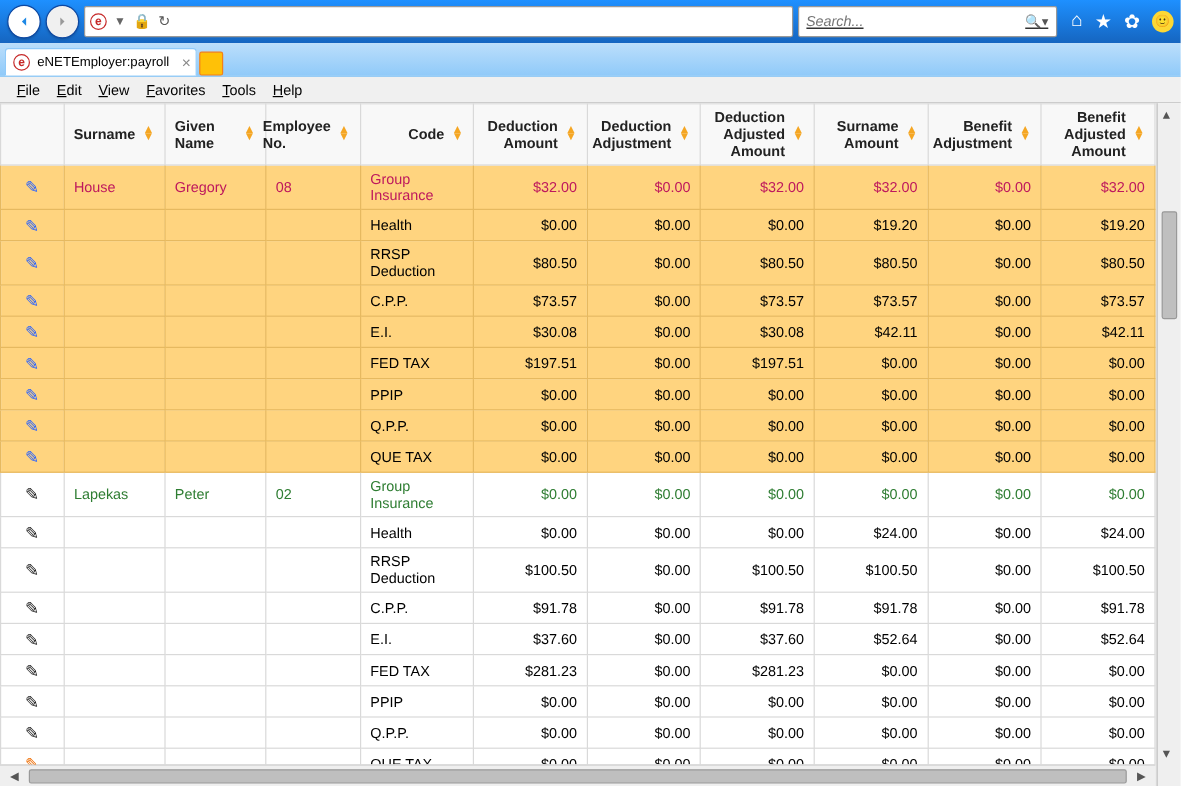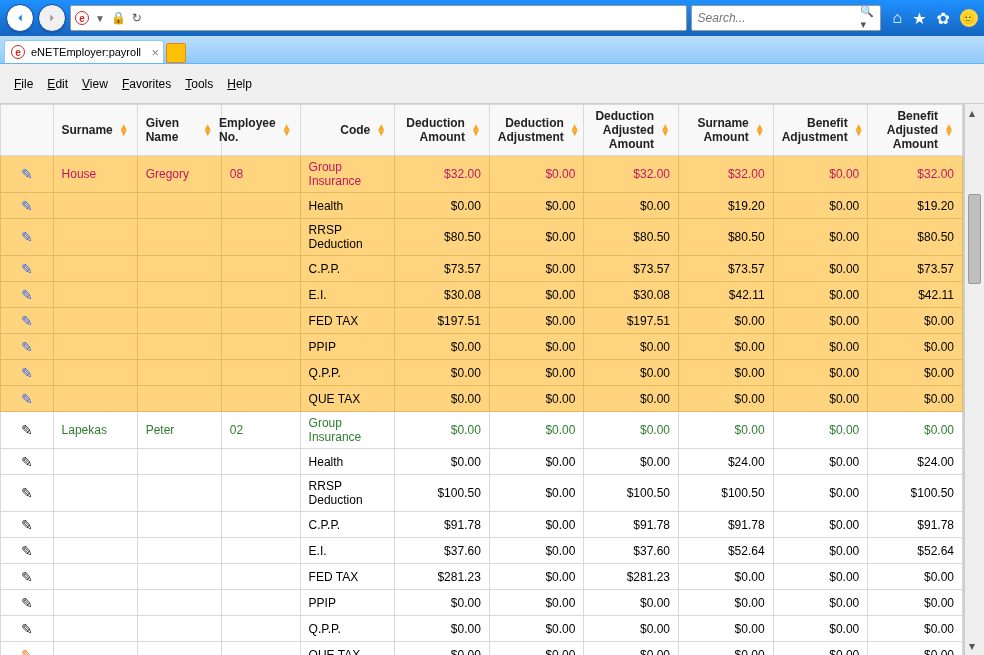--- a/index.html
+++ b/index.html
@@ -5,33 +5,33 @@
 * { margin: 0; padding: 0; box-sizing: border-box; }
 body { font-family: Arial, sans-serif; font-size: 12px; width: 984px; height: 655px; overflow: hidden; background: #fff; }
 
 .titlebar { height: 36px; background: linear-gradient(#1e90ff, #1565c0); display: flex; align-items: center; padding: 0 6px; gap: 4px; }
 .nav-btn { width: 28px; height: 28px; border-radius: 50%; background: #fff; border: 1px solid #0d47a1; display: flex; align-items: center; justify-content: center; cursor: pointer; box-shadow: 0 1px 2px rgba(0,0,0,.2); }
 .nav-btn svg { width: 14px; height: 14px; fill: #1e88e5; }
 .nav-btn.fwd svg { fill: #999; }
 .nav-btn.fwd { background: #f0f0f0; }
 .addr-bar { flex: 1; height: 26px; background: #fff; border: 1px solid #999; border-radius: 2px; display: flex; align-items: center; padding: 0 4px; gap: 6px; }
 .url-text { flex: 1; font-size: 12px; color: #444; white-space: nowrap; overflow: hidden; }
-.search-bar { width: 190px; height: 26px; background: #fff; border: 1px solid #999; border-radius: 2px; display: flex; align-items: center; padding: 0 6px; gap: 6px; }
+.search-bar { width: 216px; height: 26px; background: #fff; border: 1px solid #999; border-radius: 2px; display: flex; align-items: center; padding: 0 6px; gap: 6px; text-decoration: underline; }
 .search-input { flex: 1; border: none; outline: none; font-style: italic; color: #888; font-size: 12px; }
 .top-icons { display: flex; gap: 10px; margin-left: 8px; align-items: center; }
 .top-icons .glyph { color: #fff; font-size: 16px; cursor: pointer; }
 .top-icons .smiley { width: 18px; height: 18px; border-radius: 50%; background: #fdd835; display: flex; align-items: center; justify-content: center; font-size: 10px; cursor: pointer; }
 
 .tabbar { height: 28px; background: linear-gradient(#bbdefb, #90caf9); border-bottom: 1px solid #64b5f6; display: flex; align-items: flex-end; padding-left: 4px; gap: 2px; }
 .tab { height: 23px; background: #fff; border: 1px solid #90caf9; border-bottom: none; border-radius: 3px 3px 0 0; padding: 0 22px 0 6px; display: flex; align-items: center; gap: 6px; font-size: 11px; position: relative; }
 .tab .close { position: absolute; right: 4px; color: #888; cursor: pointer; font-size: 13px; }
 .tab-new { width: 20px; height: 20px; background: #ffc107; border: 1px solid #f57f17; border-radius: 2px; cursor: pointer; }
 .fav-e { width: 14px; height: 14px; border-radius: 50%; background: #fff; border: 1px solid #c62828; color: #c62828; font-weight: bold; font-size: 10px; display: inline-flex; align-items: center; justify-content: center; }
 
-.menubar { height: 40px; background: #f0f0f0; border-bottom: 1px solid #ccc; display: flex; align-items: center; padding-left: 8px; gap: 2px; }
+.menubar { height: 22px; background: #f0f0f0; border-bottom: 1px solid #ccc; display: flex; align-items: center; padding-left: 8px; gap: 2px; }
 .menubar span { padding: 2px 6px; cursor: pointer; font-size: 12px; }
 .menubar span u { text-decoration: underline; }
 
 .main { height: 569px; display: flex; }
 .content { flex: 1; overflow: hidden; display: flex; flex-direction: column; border-right: 1px solid #ccc; }
 .vscroll { width: 20px; background: #efefef; border-left: 1px solid #ccc; position: relative; }
 .vscroll::before, .vscroll::after { content: ''; position: absolute; left: 3px; right: 3px; }
 .vscroll .up { position:absolute; top:2px; left:4px; color:#555;}
 .vscroll .down { position:absolute; bottom:20px; left:4px; color:#555;}
 .vscroll .thumb { position: absolute; top: 90px; left: 3px; right: 3px; height: 90px; background: #bfbfbf; border: 1px solid #999; border-radius: 2px; }
@@ -39,21 +39,21 @@
 .table-wrap { flex: 1; overflow: hidden; }
 table { border-collapse: collapse; width: 100%; table-layout: fixed; }
 th, td { border: 1px solid #d9d9d9; padding: 4px 8px; font-size: 12px; vertical-align: middle; height: 26px; }
 th { background: #f8f8f8; color: #222; font-weight: bold; text-align: left; height: 48px; vertical-align: middle; }
 th.num, td.num { text-align: right; }
 .sort { color: #f5a623; font-size: 10px; margin-left: 2px; }
 .sort::before { content: '▲'; display: block; line-height: 6px; }
 .sort::after { content: '▼'; display: block; line-height: 6px; }
 .sort-wrap { display: inline-block; vertical-align: middle; }
 th .cell { display:flex; align-items:center; gap:4px; justify-content:flex-end; }
-th.num .cell { justify-content:flex-start; }
+th.num .cell { justify-content:flex-end; }
 
 .edit-col { width: 40px; text-align: center; }
 .edit-icon { color: #2962ff; font-size: 14px; cursor: pointer; display:inline-block; transform: rotate(0deg); }
 .edit-icon.orange { color: #ef6c00; }
 .edit-icon.black { color: #222; }
 
 tr.hl td { background: #ffd47f; border-color: #e6b960; }
 tr.hl .greenlink { color: #be185d; font-weight: normal; }
 .greenlink { color: #2e7d32; cursor: pointer; }
 

